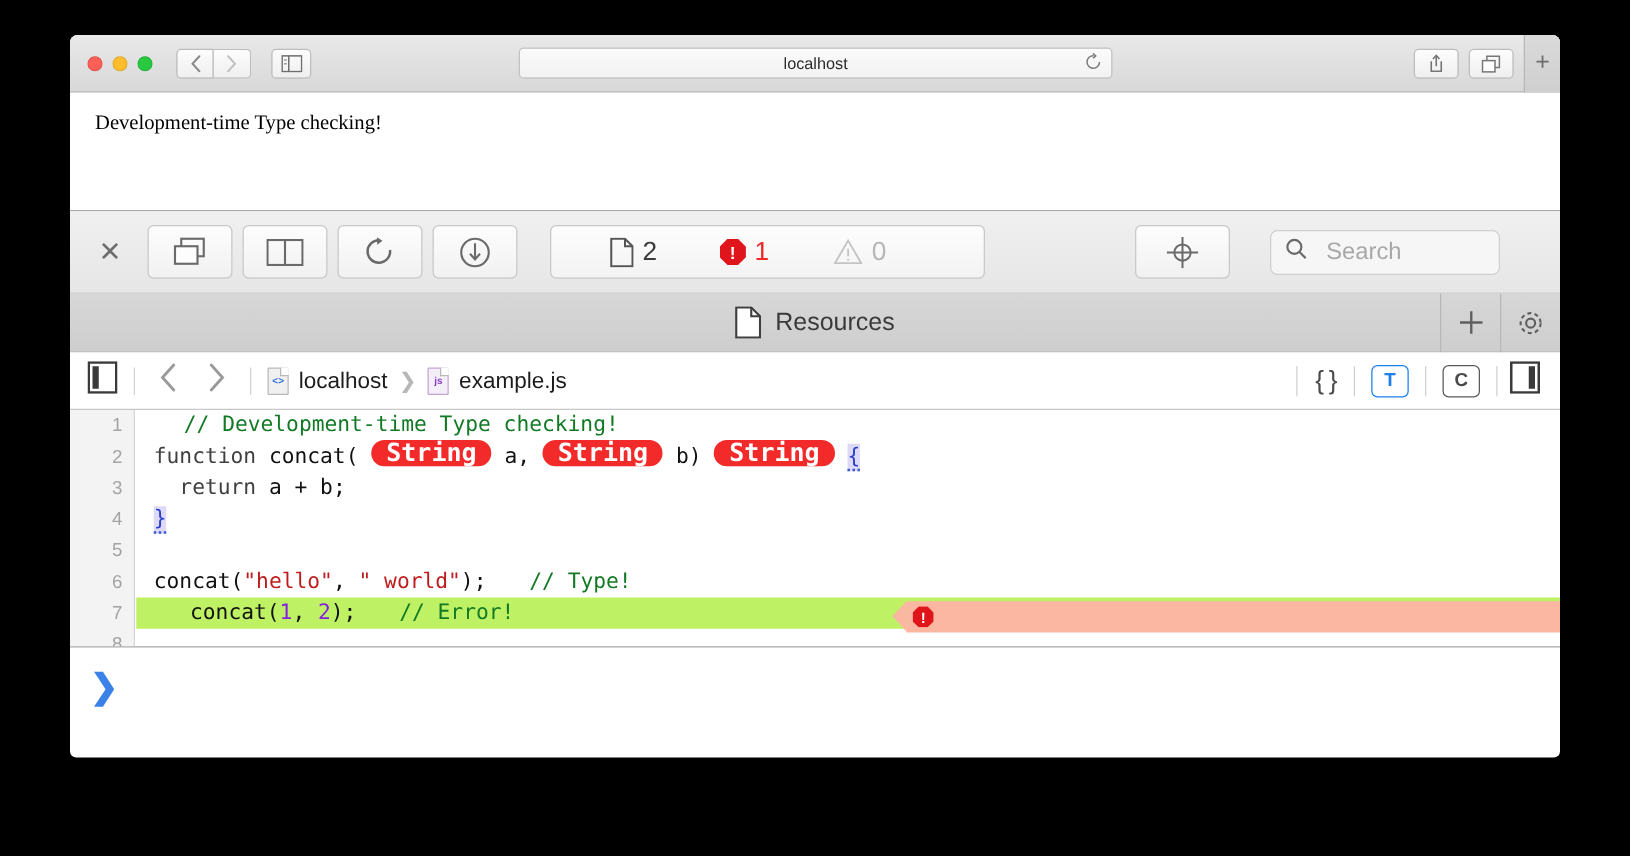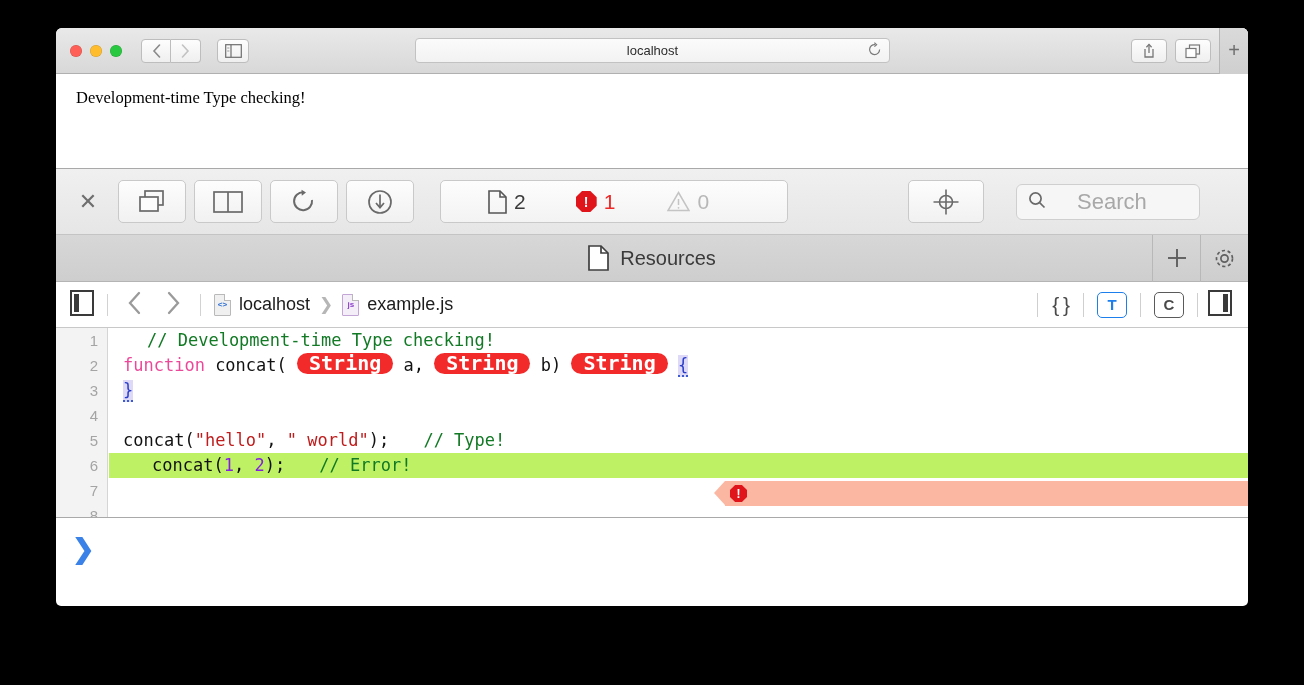--- a/index.html
+++ b/index.html
@@ -148,21 +148,21 @@
     color: #6a6a6a;
   }
   .searchbox {
     position: absolute; right: 48px;
     width: 184px; height: 36px;
     background: #f6f6f6;
     border: 1px solid #cfcfcf; border-radius: 6px;
     display: flex; align-items: center;
   }
   .searchbox .sicon { margin-left: 11px; color: #6a6a6a; }
-  .searchbox .sph { margin-left: 31px; font-size: 22px; color: #a8a8a8; }
+  .searchbox .sph { margin-left: 15px; font-size: 19px; color: #a8a8a8; }
 
   
   .tabbar {
     height: 47px;
     background: linear-gradient(#d7d7d7,#cecece);
     border-bottom: 1px solid #b4b4b4;
     display: flex; align-items: center; position: relative;
   }
   .tabcenter {
     position: absolute; left: 0; right: 0;
@@ -236,21 +236,21 @@
     border-right: 1px solid #d5d5d5;
   }
   .gln {
     height: 25px; line-height: 25px; text-align: right;
     padding-right: 9px; color: #a4a4a4; font-size: 15px;
     font-family: "Liberation Sans", sans-serif;
   }
   .codearea { position: absolute; left: 53px; right: 0; top: 0; }
   .cline { height: 25px; line-height: 25px; padding-left: 14px; white-space: pre; }
   .cline.errline { background: #bef264; padding-left: 43px; }
-  .kw { color: #ec4899; }
+  .kw { color: #404040; }
   .cmt { color: #127a25; margin-left: 24px; }
   .str { color: #bf1d1d; }
   .num2 { color: #8520e0; }
   .plain { color: #111; }
   .pill {
     display: inline-block;
     background: #f32a2a; color: #fff;
     border-radius: 11px;
     padding: 1px 12px 2px;
     font-weight: bold;
@@ -517,20 +517,21 @@
       <div class="gln">3</div>
       <div class="gln">4</div>
       <div class="gln">5</div>
       <div class="gln">6</div>
       <div class="gln">7</div>
       <div class="gln">8</div>
     </div>
     <div class="codearea" id="codearea">
         <div class="cline"><span class="cmt">// Development-time Type checking!</span></div>
         <div class="cline"><span class="kw">function</span><span class="plain"> concat( </span><span class="pill">String</span><span class="plain"> a, </span><span class="pill">String</span><span class="plain"> b) </span><span class="pill">String</span><span class="plain"> </span><span class="brace">{</span></div>
+        <div class="cline"><span class="plain">  </span><span class="kw">return</span><span class="plain"> a + b;</span></div>
         <div class="cline"><span class="brace">}</span></div>
         <div class="cline"><span class="plain"></span></div>
         <div class="cline"><span class="plain">concat(</span><span class="str">"hello"</span><span class="plain">, </span><span class="str">" world"</span><span class="plain">); </span><span class="cmt">// Type!</span></div>
         <div class="cline errline"><span class="plain">concat(</span><span class="num2">1</span><span class="plain">, </span><span class="num2">2</span><span class="plain">); </span><span class="cmt">// Error!</span></div>
         <div class="cline"><span class="plain"></span></div>
       </div>
 
     <div class="errbubble">
       <div class="oct">!</div>
     </div>

